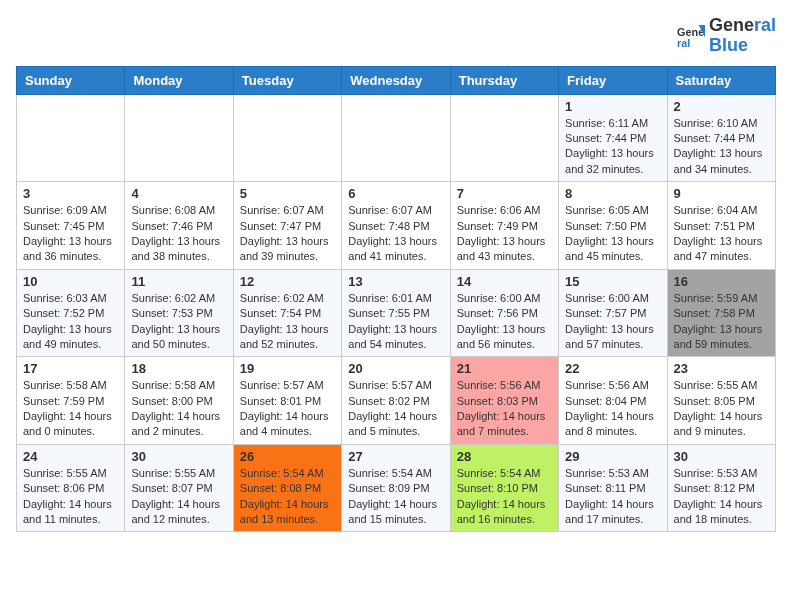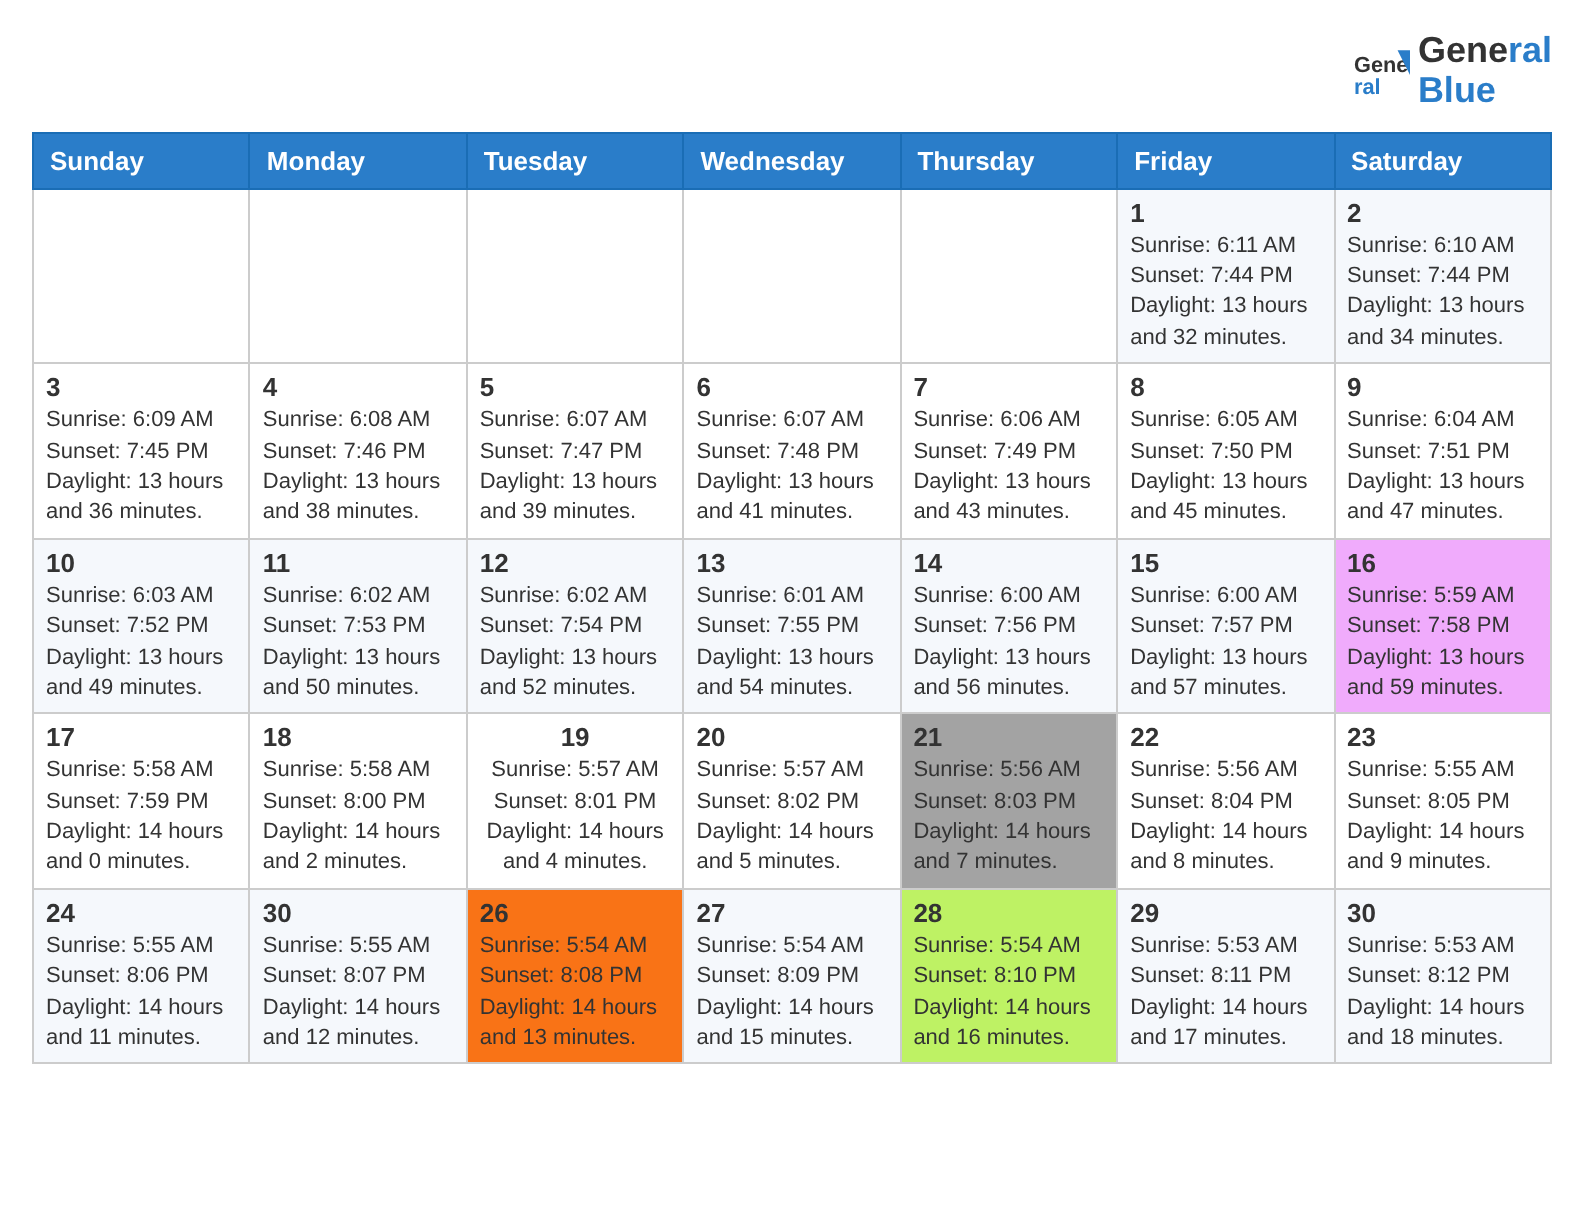--- a/index.html
+++ b/index.html
@@ -231,21 +231,21 @@
 Daylight: 13 hours
 and 56 minutes.</div>
         </td>
         <td style="background: rgb(245, 248, 252);">
           <span class="day-number">15</span>
           <div class="day-info" style="white-space: pre-line;">Sunrise: 6:00 AM
 Sunset: 7:57 PM
 Daylight: 13 hours
 and 57 minutes.</div>
         </td>
-        <td style="background: #f0abfc;">
+        <td style="background: #a3a3a3;">
           <span class="day-number">16</span>
           <div class="day-info" style="white-space: pre-line;">Sunrise: 5:59 AM
 Sunset: 7:58 PM
 Daylight: 13 hours
 and 59 minutes.</div>
         </td>
       </tr>
       <tr>
         <td style="background: rgb(255, 255, 255);">
           <span class="day-number">17</span>
@@ -254,35 +254,35 @@
 Daylight: 14 hours
 and 0 minutes.</div>
         </td>
         <td style="background: rgb(255, 255, 255);">
           <span class="day-number">18</span>
           <div class="day-info" style="white-space: pre-line;">Sunrise: 5:58 AM
 Sunset: 8:00 PM
 Daylight: 14 hours
 and 2 minutes.</div>
         </td>
-        <td style="background: rgb(255, 255, 255); text-align: center;">
+        <td style="background: rgb(255, 255, 255);">
           <span class="day-number">19</span>
           <div class="day-info" style="white-space: pre-line;">Sunrise: 5:57 AM
 Sunset: 8:01 PM
 Daylight: 14 hours
 and 4 minutes.</div>
         </td>
         <td style="background: rgb(255, 255, 255);">
           <span class="day-number">20</span>
           <div class="day-info" style="white-space: pre-line;">Sunrise: 5:57 AM
 Sunset: 8:02 PM
 Daylight: 14 hours
 and 5 minutes.</div>
         </td>
-        <td style="background: #a3a3a3;">
+        <td style="background: #fca5a5;">
           <span class="day-number">21</span>
           <div class="day-info" style="white-space: pre-line;">Sunrise: 5:56 AM
 Sunset: 8:03 PM
 Daylight: 14 hours
 and 7 minutes.</div>
         </td>
         <td style="background: rgb(255, 255, 255);">
           <span class="day-number">22</span>
           <div class="day-info" style="white-space: pre-line;">Sunrise: 5:56 AM
 Sunset: 8:04 PM

